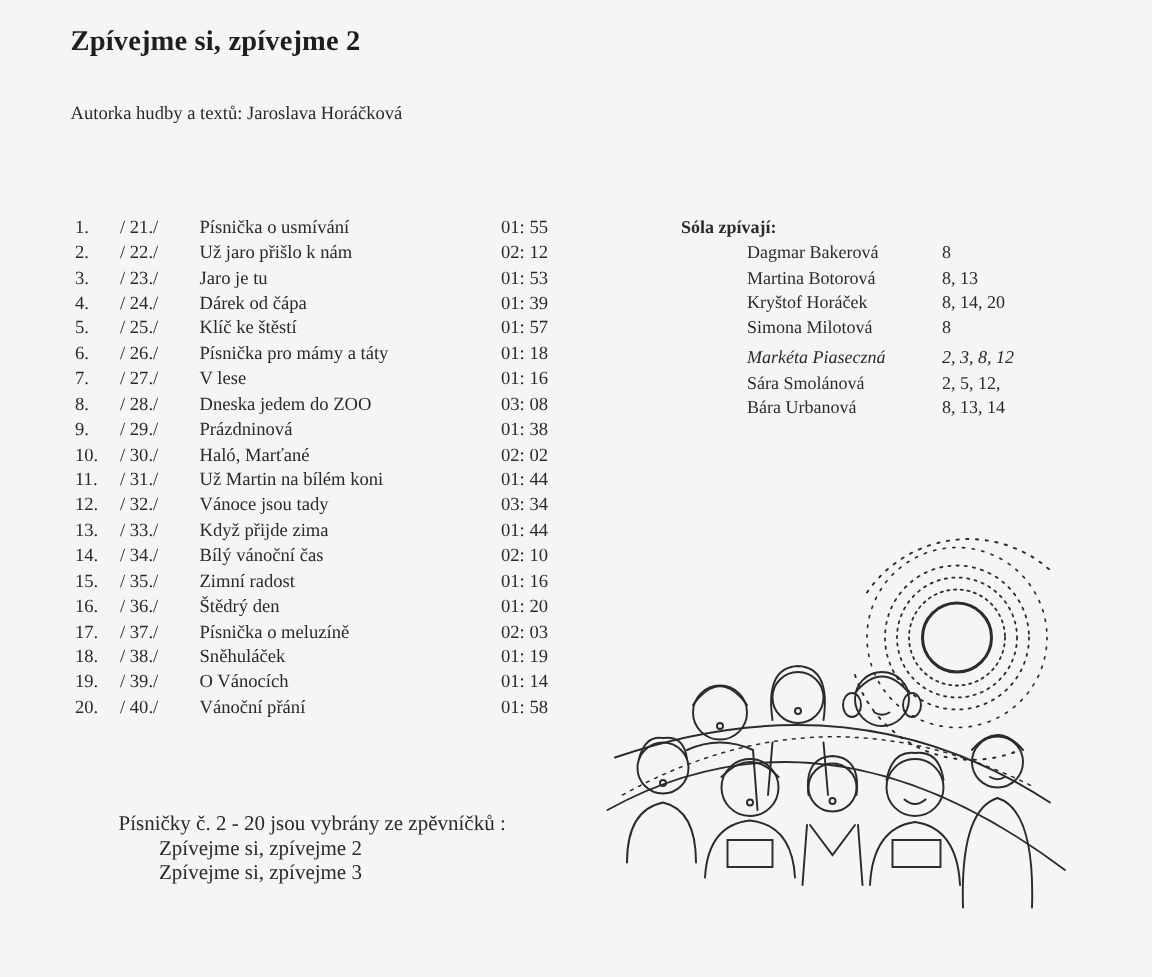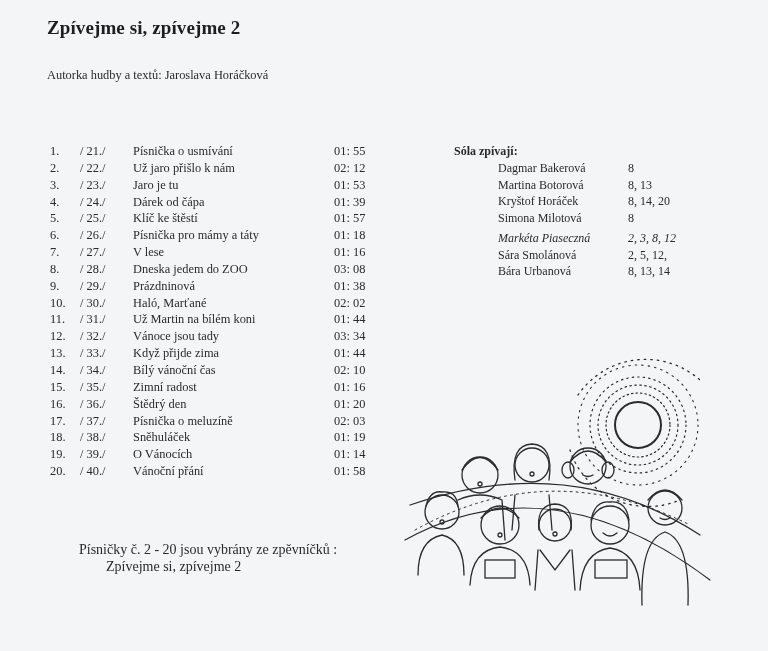--- a/index.html
+++ b/index.html
@@ -196,20 +196,21 @@
     </div>
   <div class="singer">
       <span class="sname">Bára Urbanová</span>
       <span class="songs">8, 13, 14</span>
     </div>
 </div>
 
 <div class="note">
   <div>Písničky  č. 2 - 20 jsou vybrány ze zpěvníčků :</div>
   <div class="src">Zpívejme si, zpívejme 2</div>
+  <div class="src">Zpívejme si, zpívejme 3</div>
 </div>
 
 <div class="illus">
   <svg width="340" height="300" viewBox="0 0 340 300" fill="none" stroke="#2b2b2b" stroke-width="1.3" stroke-linecap="round">
 
     <g>
       <circle cx="238" cy="85" r="23" stroke-width="2"></circle>
       <circle cx="238" cy="85" r="32" stroke-dasharray="1.5 3" stroke-width="1.2"></circle>
       <circle cx="238" cy="85" r="40" stroke-dasharray="1.5 3.5" stroke-width="1.2"></circle>
       <circle cx="238" cy="85" r="48" stroke-dasharray="1.5 4" stroke-width="1.2"></circle>

